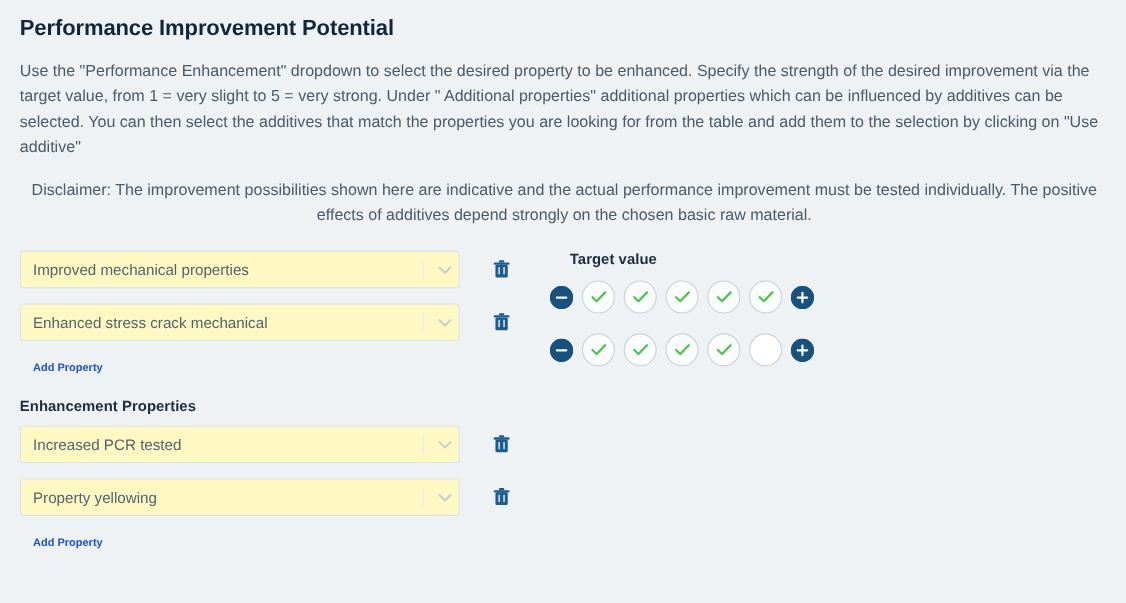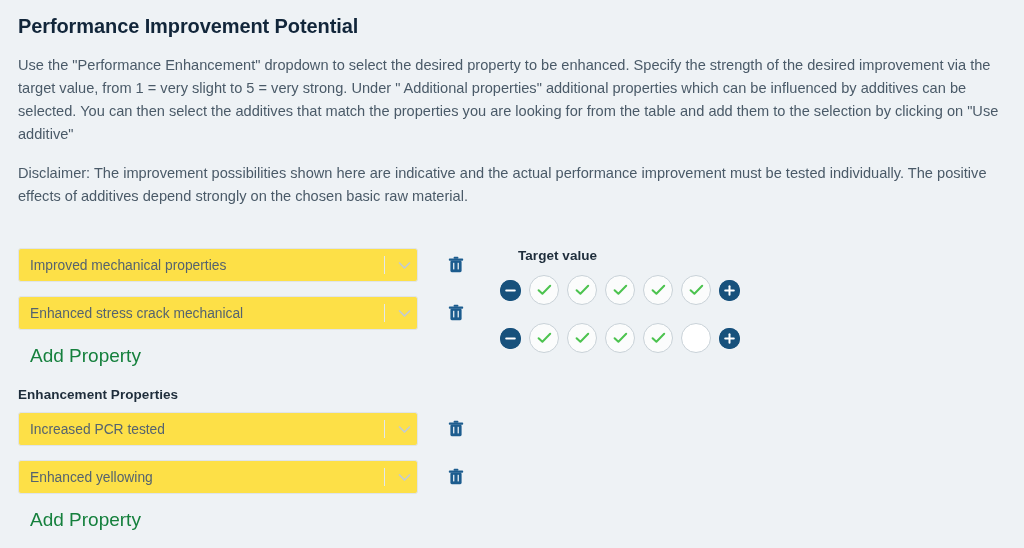--- a/index.html
+++ b/index.html
@@ -30,22 +30,23 @@
     line-height: 1.2;
   }
   .intro {
     font-size: 14.6px;
     line-height: 23px;
     color: #4a5a68;
     margin: 0 0 16px 0;
     max-width: 1000px;
   }
   .intro.disclaimer {
-    margin-bottom: 40px;
+    margin-bottom: 20px;
     max-width: 998px;
+    text-align: center;
   }
 
   .form-grid {
     position: relative;
   }
   .section-label {
     font-size: 13.5px;
     font-weight: bold;
     color: #1e2d3b;
     margin: 0 0 10px 0;
@@ -58,21 +59,21 @@
   .row {
     display: flex;
     align-items: center;
     margin-bottom: 14px;
     height: 34px;
   }
   .select-wrap {
     position: relative;
     width: 400px;
     height: 34px;
-    background: #fde047;
+    background: #fef9c3;
     border: 1px solid #dfe4ea;
     border-radius: 3px;
     display: flex;
     align-items: center;
   }
   .select-value {
     font-size: 13.8px;
     color: #55636f;
     padding-left: 11px;
     flex: 1;
@@ -99,23 +100,23 @@
     height: 22px;
     display: flex;
     align-items: center;
     justify-content: center;
     cursor: pointer;
   }
   .trash-btn svg { display: block; }
 
   .add-link {
     display: inline-block;
-    font-size: 19px;
-    font-weight: normal;
-    color: #15803d;
+    font-size: 10px;
+    font-weight: bold;
+    color: #1d4ed8;
     margin: 1px 0 0 12px;
     cursor: pointer;
     text-decoration: none;
   }
 
   
   .target-col {
     position: absolute;
     left: 482px;
     top: 0;
@@ -242,21 +243,21 @@
               <rect x="0.8" y="2.6" width="14.4" height="2.1" rx="0.9" fill="#1c5c8e"></rect>
               <rect x="5.6" y="0.7" width="4.8" height="2" rx="0.8" fill="#1c5c8e"></rect>
               <rect x="5.1" y="6.8" width="1.25" height="6.6" fill="#eef2f5"></rect>
               <rect x="9.6" y="6.8" width="1.25" height="6.6" fill="#eef2f5"></rect>
             </svg>
           </div>
         </div>
 
         <div class="row">
           <div class="select-wrap">
-            <span class="select-value" title="Select property">Enhanced yellowing</span>
+            <span class="select-value" title="Select property">Property yellowing</span>
             <span class="select-divider"></span>
             <span class="chev">
               <svg width="13" height="9" viewBox="0 0 13 9">
                   <path d="M1.5 2 L6.5 7 L11.5 2" stroke="#c2cbd3" stroke-width="1.7" fill="none" stroke-linecap="round" stroke-linejoin="round"></path>
                 </svg>
             </span>
           </div>
           <div class="trash-btn">
             <svg width="16" height="18" viewBox="0 0 16 18">
               <rect x="2.4" y="4.6" width="11.2" height="11.6" rx="1.4" fill="#1c5c8e"></rect>

